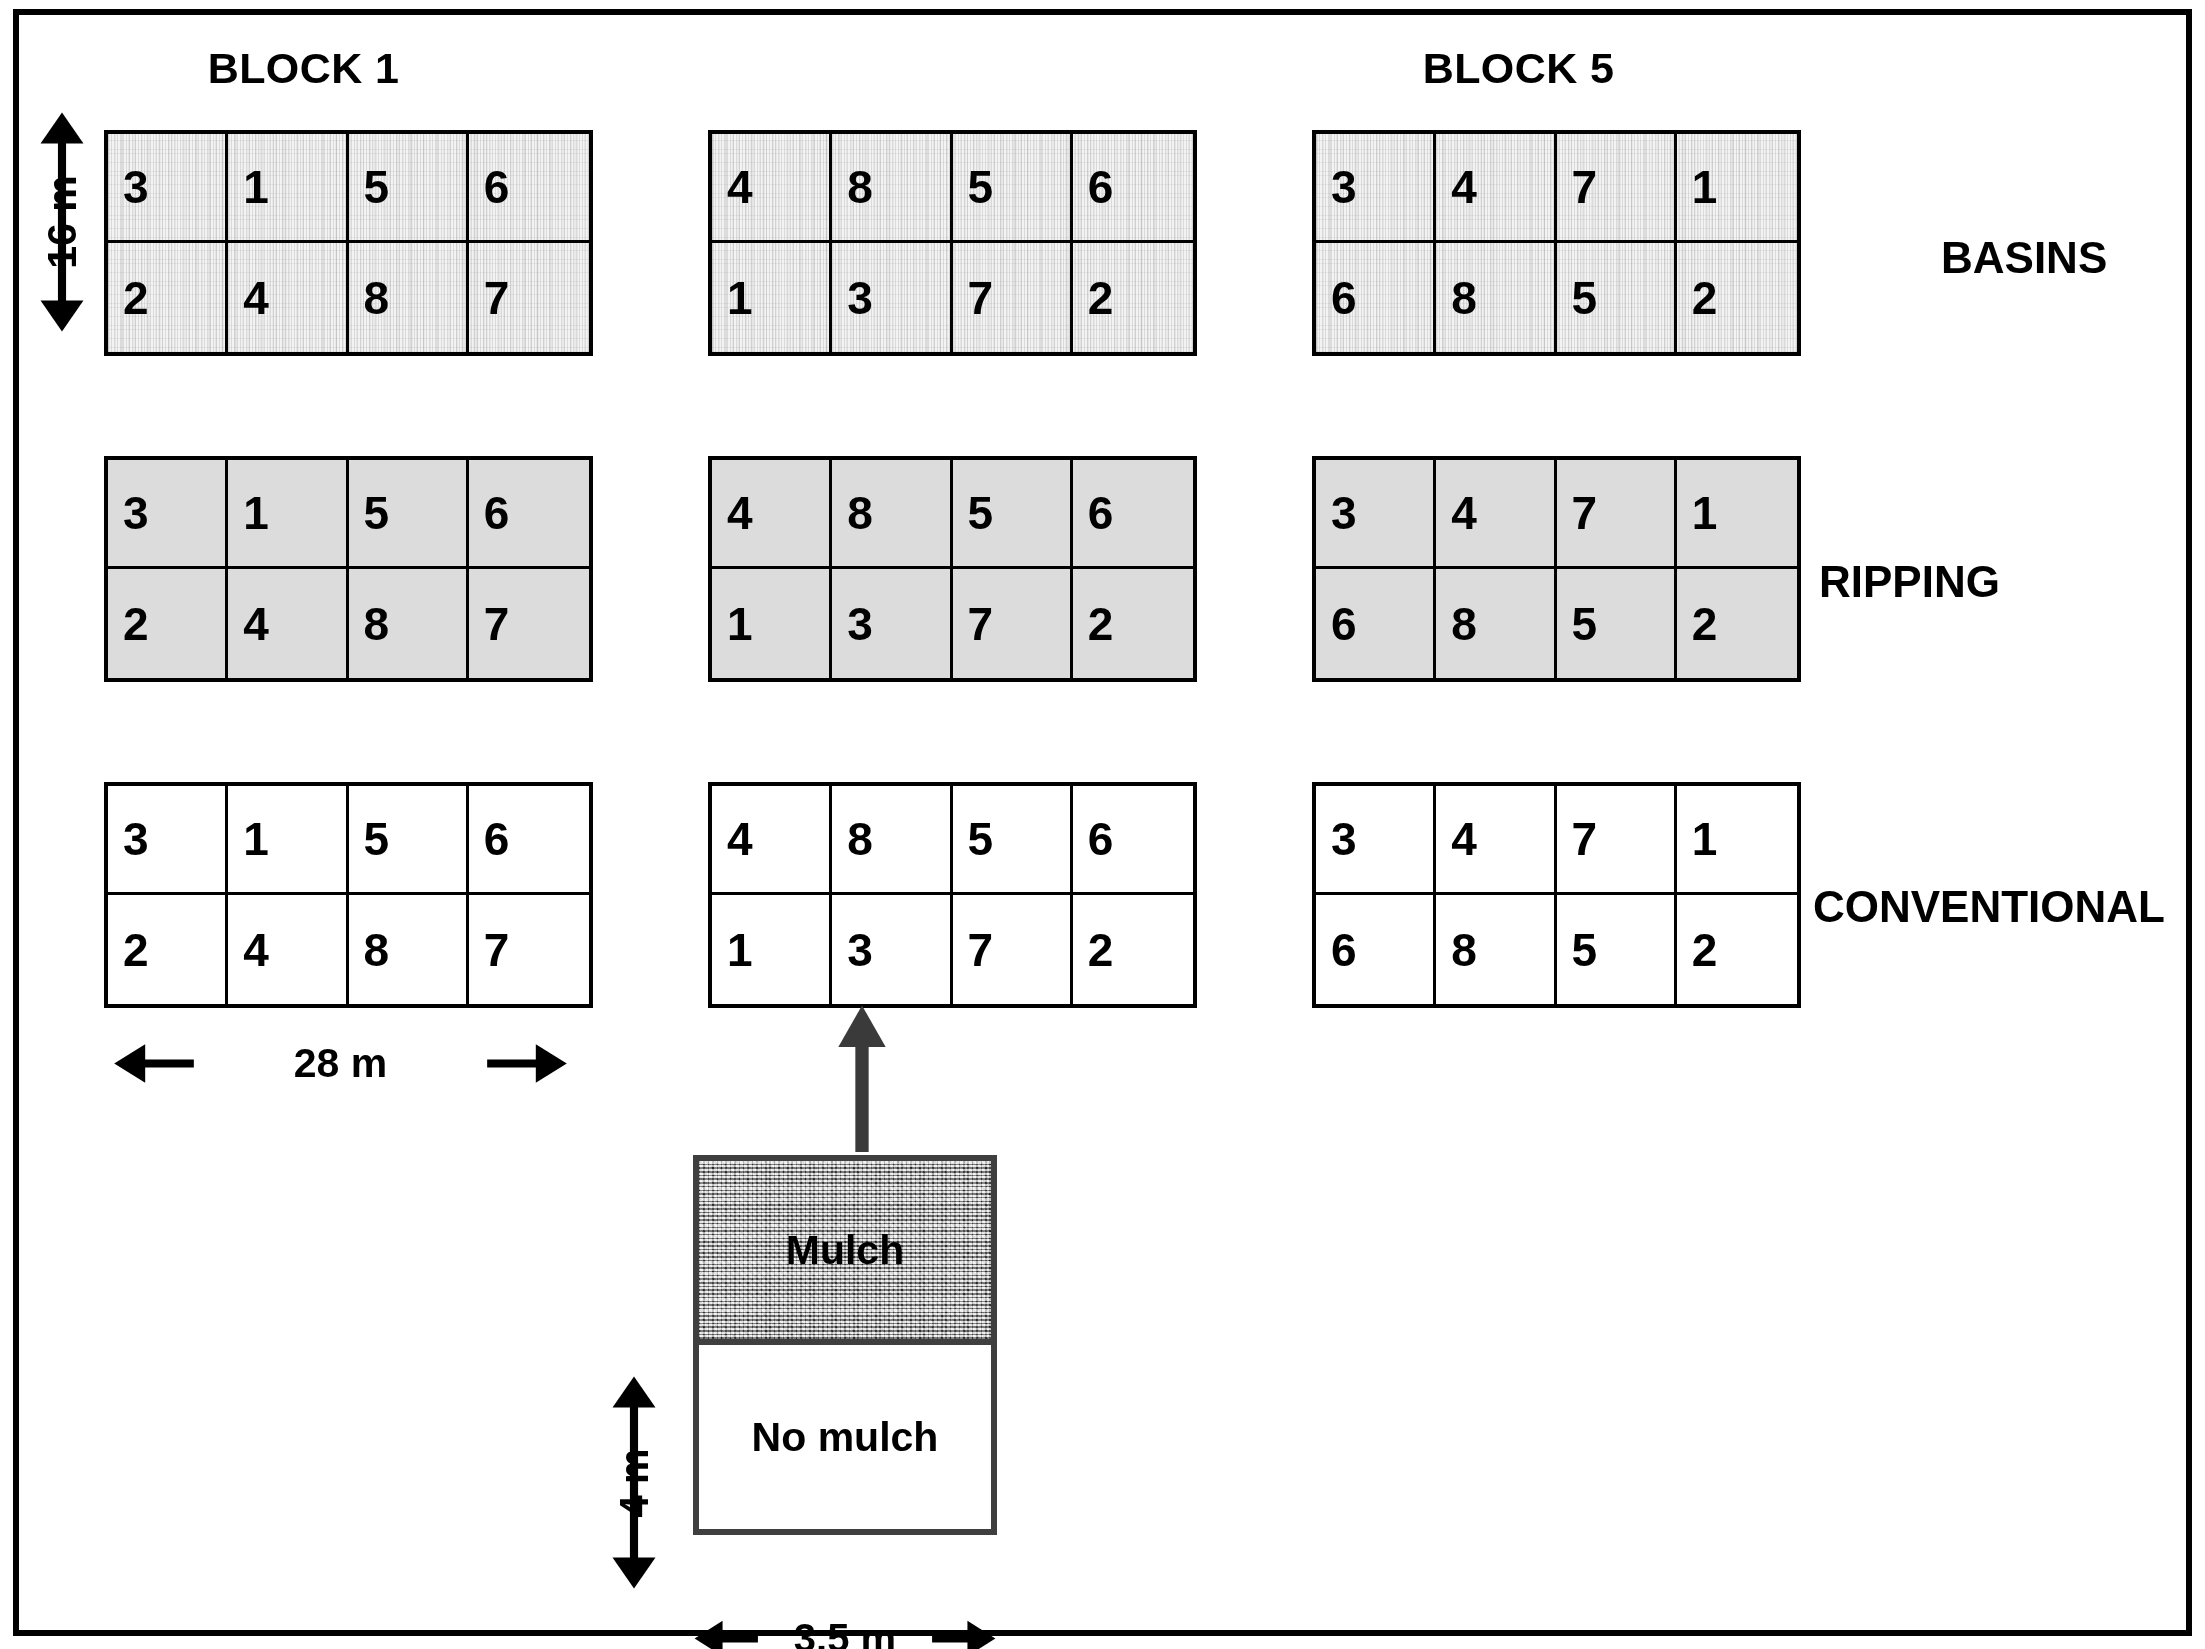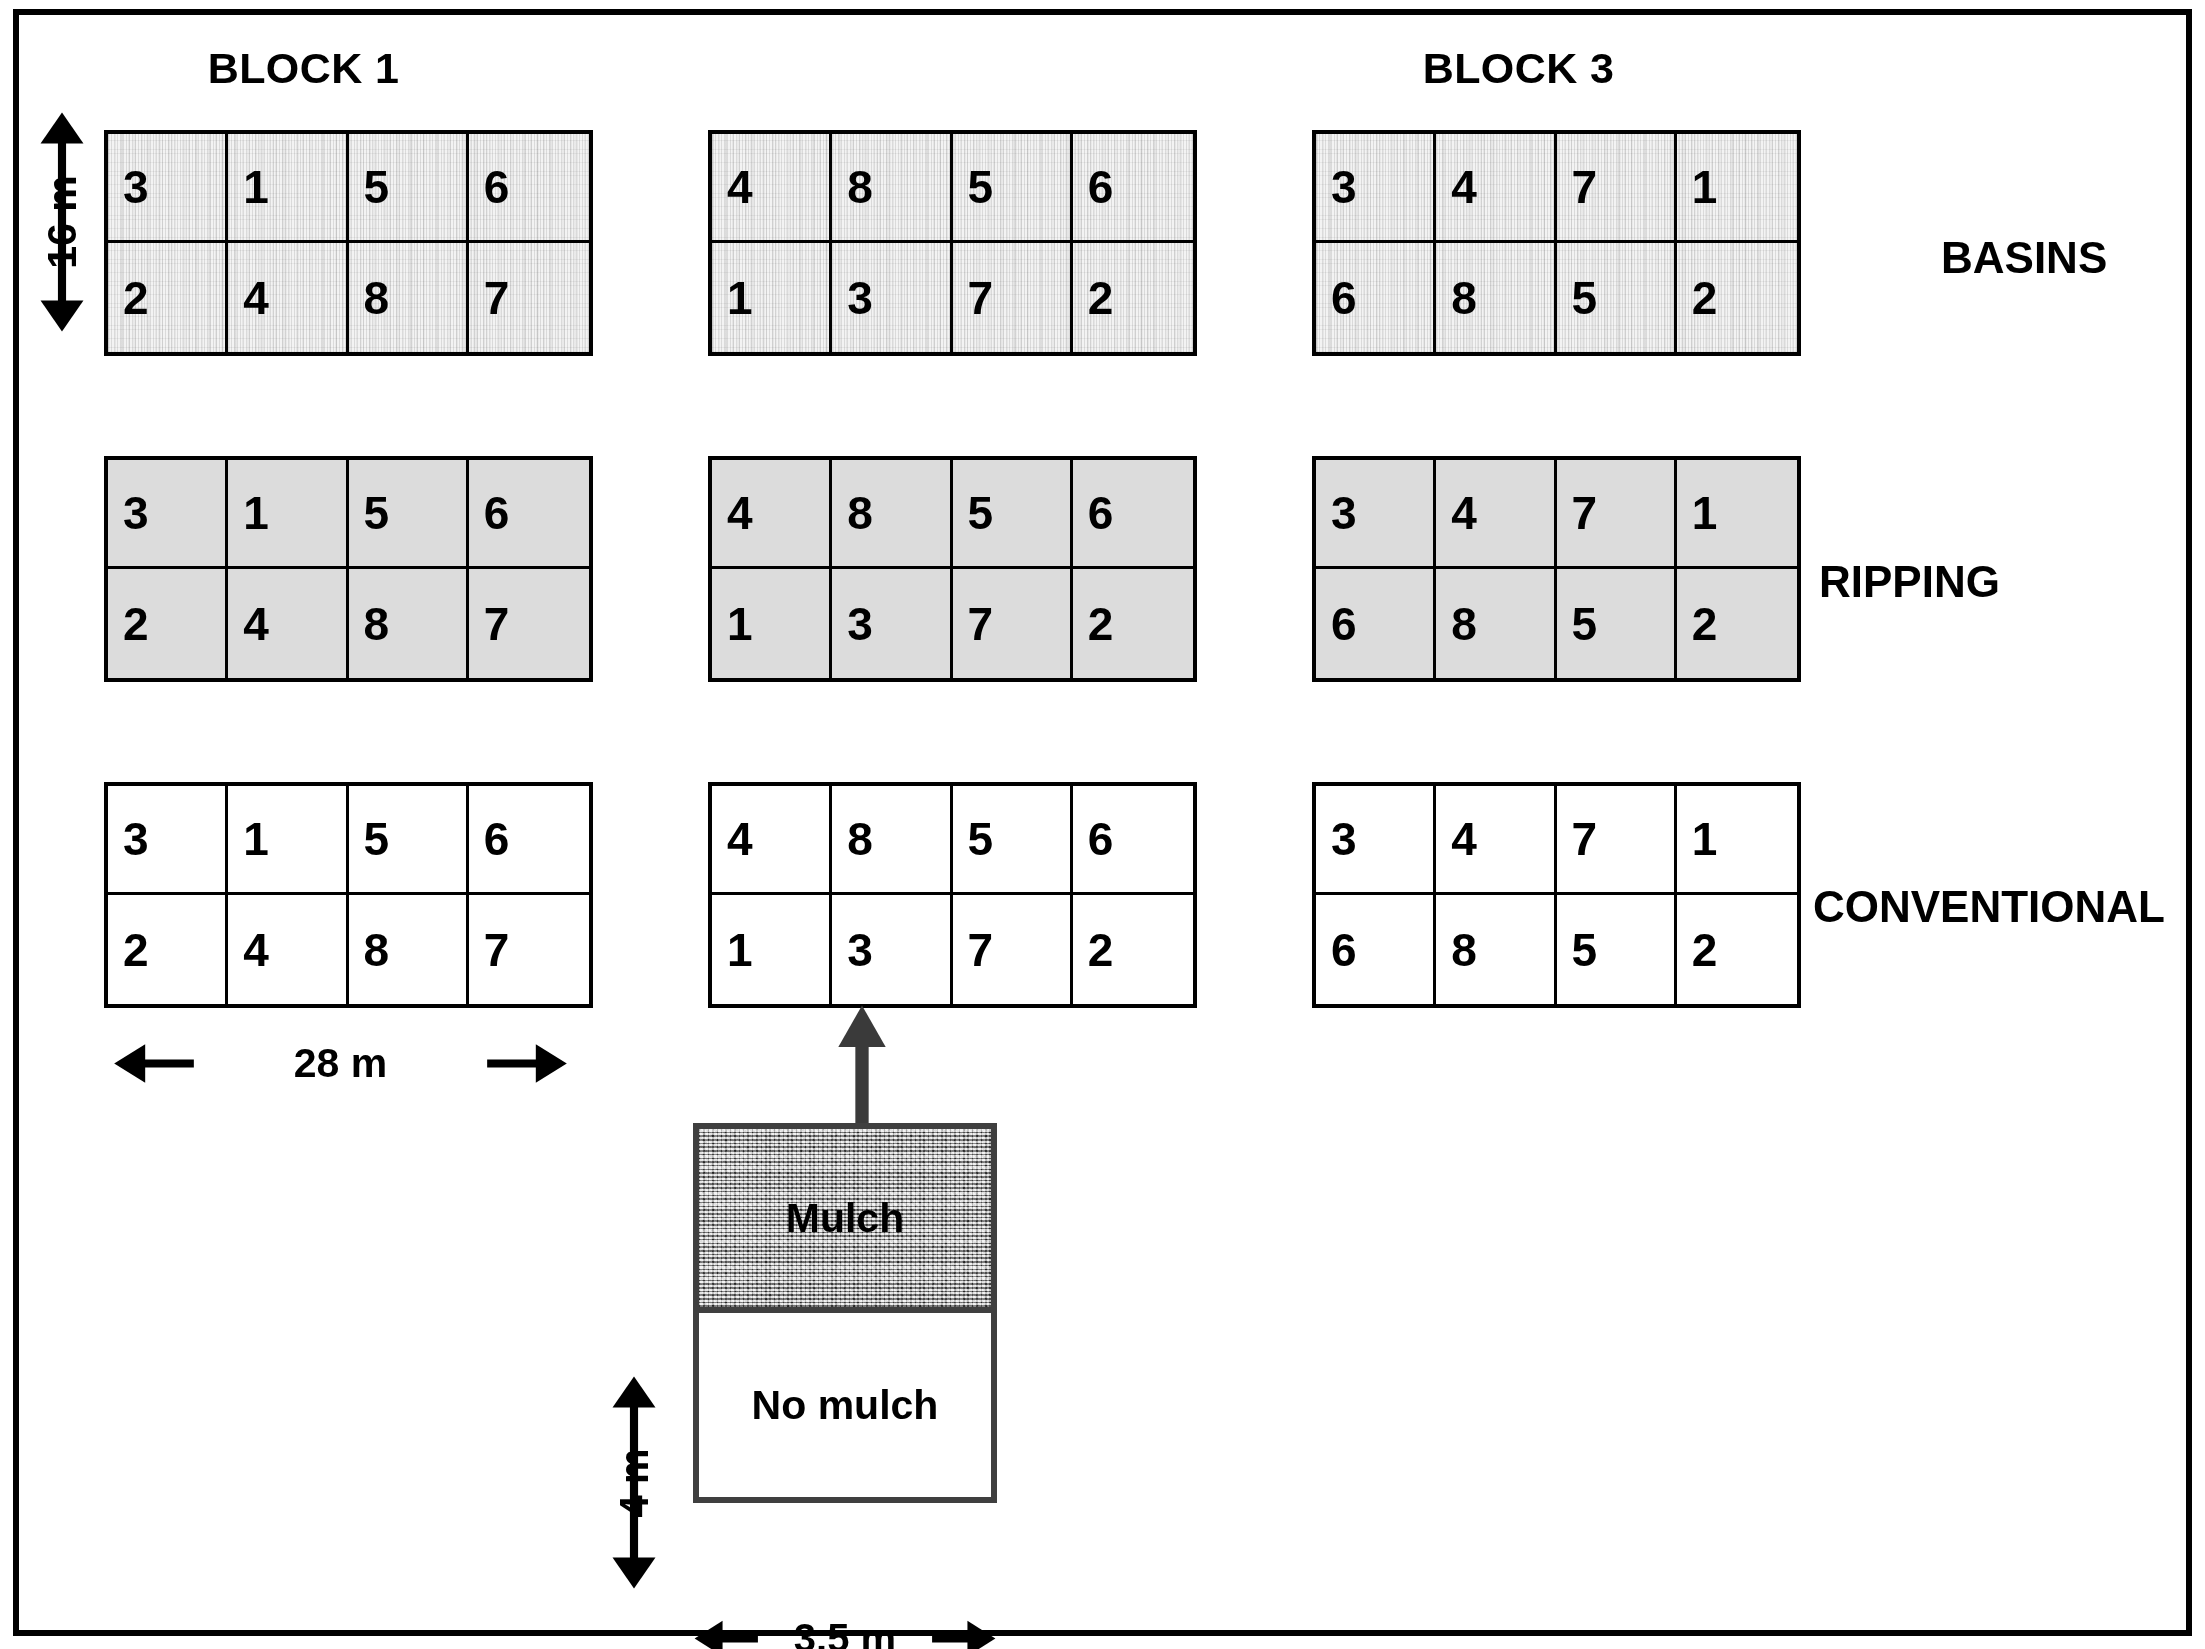--- a/index.html
+++ b/index.html
@@ -110,21 +110,21 @@
     display:flex;align-items:center;justify-content:space-between;
   }
   .dim28 .txt{font-size:41px;font-weight:bold;color:#000;white-space:nowrap;}
 
   
   .arrowsvg{display:block;}
 
   
   .detail{
     position:absolute;
-    left:693px;top:1123px;
+    left:693px;top:1155px;
     width:304px;height:380px;
     border:6.7px solid #3f3f3f;
     box-sizing:border-box;
     background:#ffffff;
   }
   .detail .half{
     position:relative;
     height:50%;
     display:flex;align-items:center;justify-content:center;
     box-sizing:border-box;
@@ -176,21 +176,21 @@
   .dim35 .txt{font-size:40px;font-weight:bold;color:#000;white-space:nowrap;}
 </style>
 </head>
 <body>
 
 <div id="page">
 
   <div class="frame"></div>
 
   <div class="block-title" style="left:74px;top:44px;width:459px;">BLOCK 1</div>
-  <div class="block-title" style="left:1289px;top:44px;width:459px;">BLOCK 3</div>
+  <div class="block-title" style="left:1289px;top:44px;width:459px;">BLOCK 5</div>
 
   <div class="dim16">
     <svg class="arrowsvg" width="82" height="222" viewBox="0 0 110 300">
       <g stroke="#000" stroke-width="11" fill="none" stroke-linecap="butt">
         <line x1="55" y1="14" x2="55" y2="286"></line>
       </g>
       <polygon points="55,2 26,44 84,44" fill="#000"></polygon>
       <polygon points="55,298 26,256 84,256" fill="#000"></polygon>
     </svg>
     <span class="txt">16 m</span>

